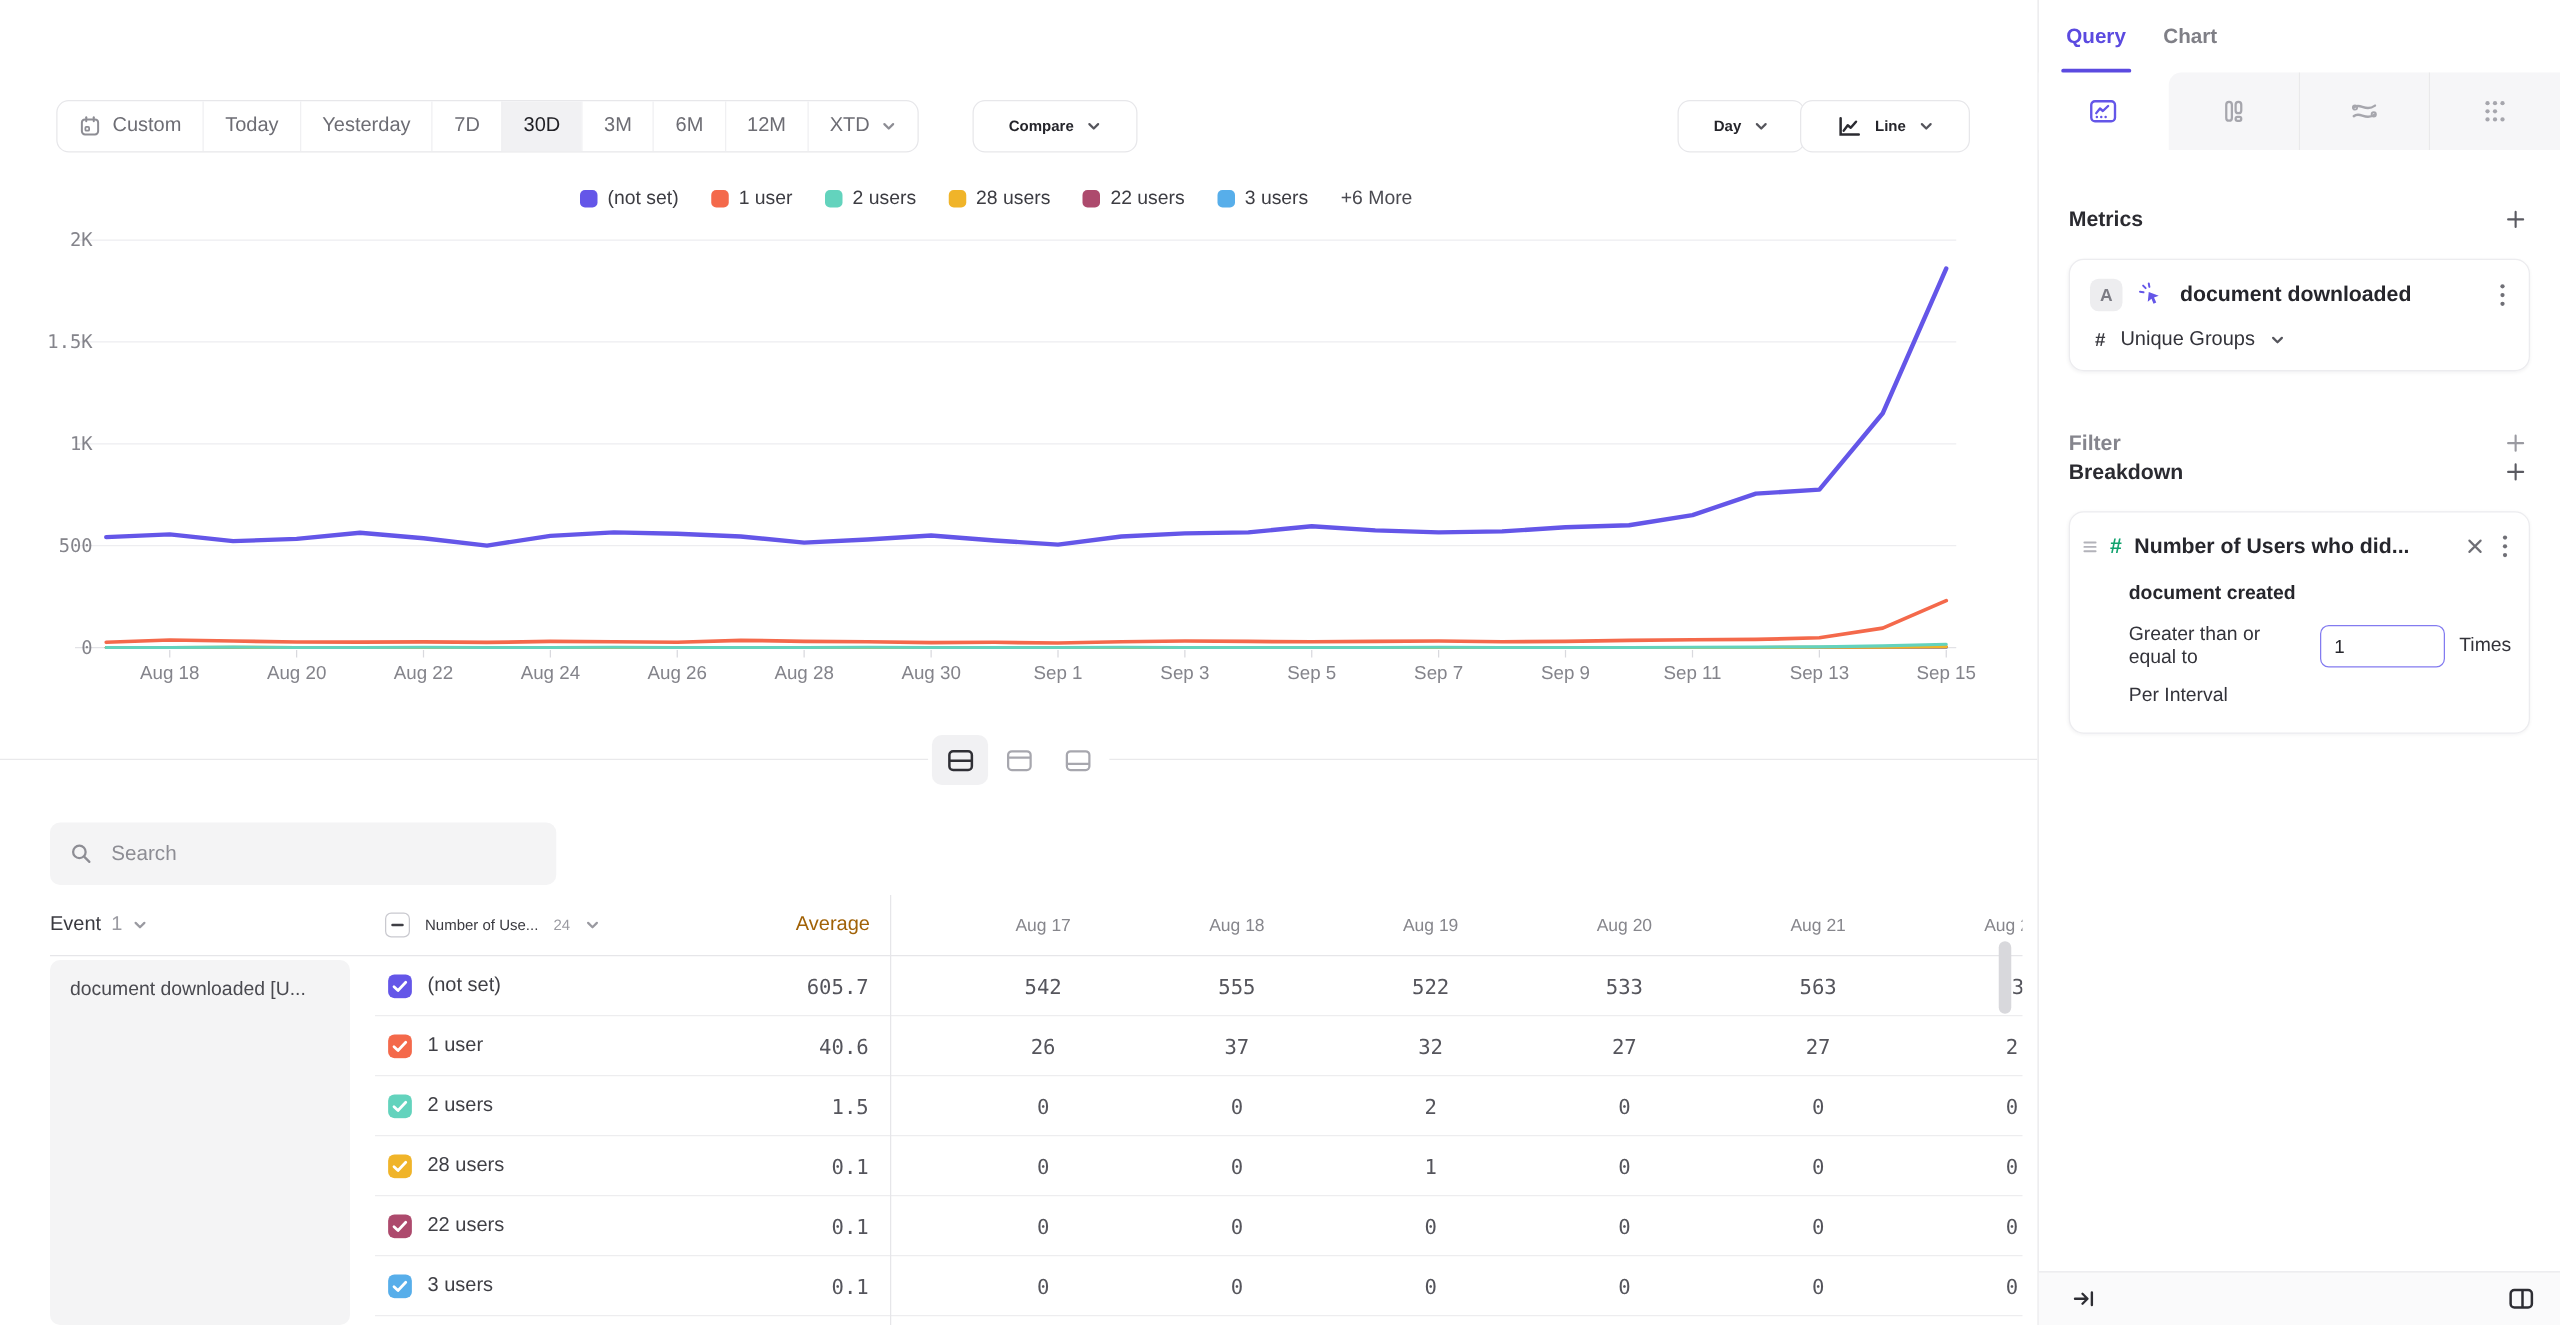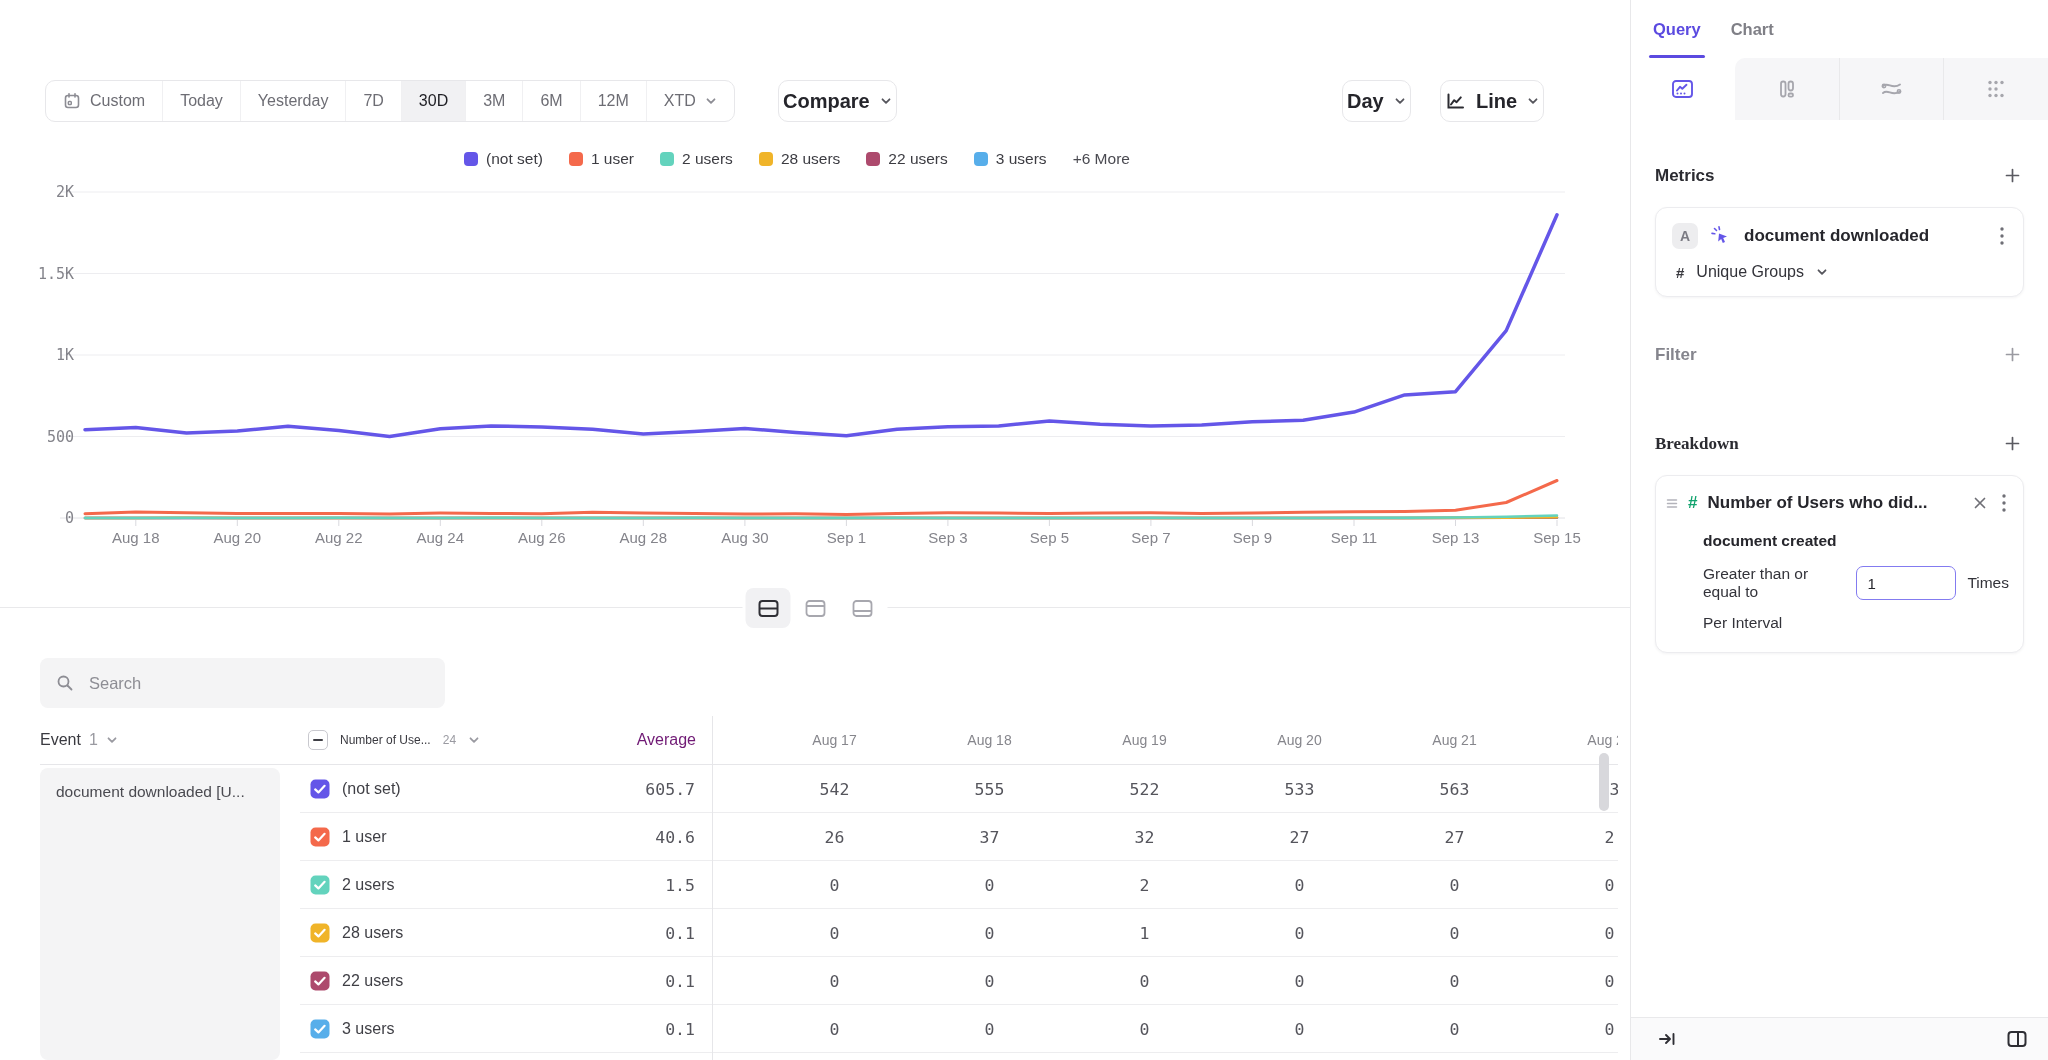--- a/index.html
+++ b/index.html
@@ -1,21 +1,21 @@
 <!DOCTYPE html>
 <html><head>
 <meta charset="utf-8">
 <style>
   html,body{margin:0;padding:0;width:2048px;height:1060px;overflow:hidden;background:#fff;
     font-family:"Liberation Sans",sans-serif;color:#2b2b31;-webkit-font-smoothing:antialiased;}
   svg{display:block;}
   
   .main{position:absolute;left:0;top:0;width:1630px;height:1060px;}
   .pill{position:absolute;height:42px;background:#fff;border:1px solid #e7e7ea;border-radius:10px;
-    display:flex;align-items:center;gap:10px;padding:0 4px;font-size:20px;font-weight:600;color:#25252b;cursor:pointer;box-sizing:border-box;font-family:inherit;}
+    display:flex;align-items:center;gap:10px;padding:0 28px;font-size:12px;font-weight:600;color:#25252b;cursor:pointer;box-sizing:border-box;font-family:inherit;}
   .range-group{position:absolute;left:45px;top:80px;height:42px;display:flex;align-items:stretch;
     background:#fff;border:1px solid #e7e7ea;border-radius:10px;overflow:hidden;box-sizing:border-box;}
   .range-item{display:flex;align-items:center;gap:9px;padding:0 17px;font-size:16px;color:#6d6d74;border-left:1px solid #f0f0f2;cursor:pointer;white-space:nowrap;}
   .range-item:first-child{border-left:none;}
   .range-item.selected{background:#f1f1f3;color:#1f1f24;font-weight:400;}
   .compare-btn{left:778px;top:80px;}
   .day-btn{left:1342px;top:80px;}
   .line-btn{left:1440px;top:80px;}
   .legend{position:absolute;left:0;top:150px;width:1594px;display:flex;justify-content:center;align-items:center;gap:26px;font-size:15.5px;color:#3c3c42;}
   .legend-item{display:flex;align-items:center;gap:8px;}
@@ -30,21 +30,21 @@
   .layout-cell{width:45px;height:40px;display:grid;place-items:center;border-radius:8px;cursor:pointer;color:#a7a7ae;}
   .layout-cell.selected{background:#f1f1f3;color:#2f2f35;}
   .search-box{position:absolute;left:40px;top:658px;width:405px;height:50px;background:#f4f4f5;border-radius:8px;
     display:flex;align-items:center;gap:13px;padding:0 16px;box-sizing:border-box;}
   .search-box input{flex:1;background:transparent;border:none;outline:none;font-size:16.5px;color:#3c3c42;font-family:inherit;}
   .search-box input::placeholder{color:#8d8d94;}
   
   .th-event{position:absolute;left:40px;top:716px;height:48px;display:flex;align-items:center;gap:8px;font-size:16px;color:#3a3a40;cursor:pointer;}
   .th-count{color:#9a9aa1;}
   .th-group{position:absolute;left:308px;top:716px;height:48px;display:flex;align-items:center;gap:12px;font-size:12px;color:#3a3a40;}
-  .th-avg{position:absolute;left:460px;top:716px;height:48px;width:236px;display:flex;align-items:center;justify-content:flex-end;font-size:16px;color:#701a75;}
+  .th-avg{position:absolute;left:460px;top:716px;height:48px;width:236px;display:flex;align-items:center;justify-content:flex-end;font-size:16px;color:#a16207;}
   .th-dates{position:absolute;left:712px;top:716px;height:48px;width:906px;overflow:hidden;}
   .th-dates .inner, .row-vals .inner{display:flex;padding-left:45px;height:100%;}
   .date-col{width:155px;flex:0 0 155px;display:flex;align-items:center;justify-content:center;font-size:14px;color:#86868c;}
   .header-divider{position:absolute;left:40px;top:764px;width:1578px;border-top:1px solid #e6e6e9;}
   .minus-box{width:20px;height:20px;border:1.5px solid #c9c9cf;border-radius:5px;background:#fff;display:grid;place-items:center;box-sizing:border-box;cursor:pointer;}
   .minus-box span{display:block;width:10px;height:2px;background:#3f3f45;border-radius:1px;}
   .event-cell{position:absolute;left:40px;top:768px;width:240px;height:292px;background:#f4f4f5;border-radius:8px;
     padding:15px 12px 0 16px;box-sizing:border-box;font-size:15.5px;color:#4a4a50;white-space:nowrap;overflow:hidden;cursor:pointer;}
   .rows{position:absolute;left:0;top:765px;width:1630px;}
   .row{position:relative;height:48px;}
@@ -67,21 +67,21 @@
   .icon-cell{flex:1;display:flex;align-items:center;justify-content:center;background:#f6f6f8;border-left:1px solid #e9e9eb;cursor:pointer;color:#a6a6ad;}
   .icon-cell.selected{background:#fff;border-left:none;color:#6456e8;}
   .icon-cell:nth-child(2){border-top-left-radius:10px;border-left:none;}
   .panel-content{padding:0 24px;}
   .scope-toggle{margin-top:32px;height:58px;background:#f3f3f5;border-radius:10px;display:flex;padding:4px;box-sizing:border-box;}
   .scope-seg{flex:1;display:flex;align-items:center;justify-content:center;gap:10px;font-size:16.5px;color:#55555c;border-radius:8px;cursor:pointer;}
   .scope-seg.selected{background:#fff;box-shadow:0 1px 3px rgba(20,20,30,.12);font-weight:700;color:#1f1f24;}
   .section-head{display:flex;justify-content:space-between;align-items:center;}
   .head-metrics{margin-top:44px;}
   .head-filter{margin-top:46px;}
-  .head-breakdown{margin-top:66px;font-family:Liberation Serif, serif;}
+  .head-breakdown{}
   .h-dark{font-size:17px;font-weight:700;color:#2b2b31;}
   .h-gray{font-size:17px;font-weight:600;color:#85858d;}
   .plus-btn{background:none;border:none;padding:4px;cursor:pointer;color:#5a5a61;}
   .plus-btn.gray{color:#9a9aa1;}
   .card{margin-top:20px;border:1px solid #ececef;border-radius:12px;box-shadow:0 1px 3px rgba(20,20,30,.05);background:#fff;}
   .metric-card{padding:15px 16px;}
   .metric-row1{display:flex;align-items:center;gap:12px;}
   .badge-a{width:26px;height:26px;border-radius:7px;background:#ededef;color:#7c7c84;font-weight:700;font-size:14px;display:grid;place-items:center;}
   .metric-title{font-size:17px;font-weight:700;color:#26262c;flex:1;}
   .kebab{background:none;border:none;padding:2px;cursor:pointer;color:#6f6f76;}

